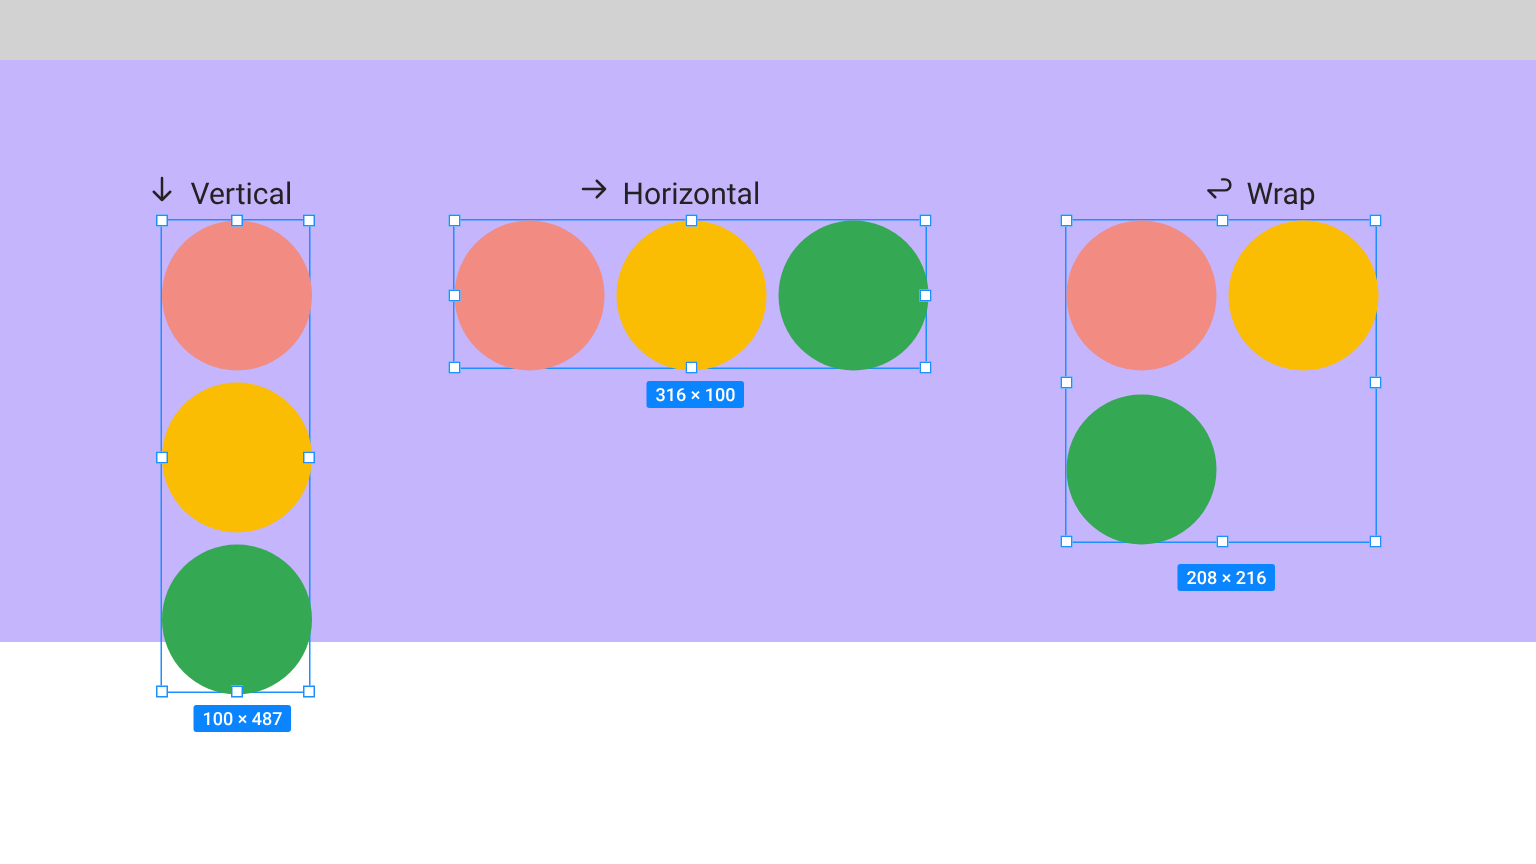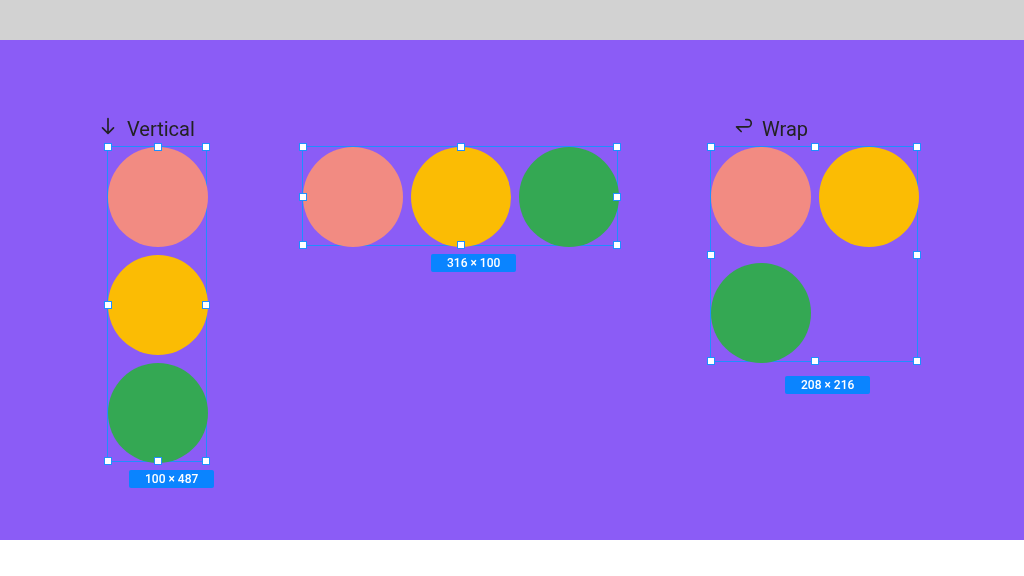--- a/index.html
+++ b/index.html
@@ -1,26 +1,26 @@
 <!DOCTYPE html>
 <html><head>
   <meta charset="utf-8">
   <style>
     *{box-sizing:border-box;margin:0;padding:0}
     html,body{width:1024px;height:576px;overflow:hidden;font-family:-apple-system,BlinkMacSystemFont,"Segoe UI",Roboto,Arial,sans-serif}
     .topbar{width:100%;height:40px;background:#d2d2d2}
-    .canvas{position:relative;width:100%;height:500px;background:#8b5cf6}
+    .canvas{position:relative;width:100%;height:388px;background:#c4b5fd}
     .label-row{position:absolute;display:flex;align-items:center;gap:8px;font-size:20px;color:#222;font-weight:400}
     .label-row svg{width:22px;height:22px}
     .container{position:absolute;display:flex;gap:8px}
     .handles{pointer-events:none}
     .handle{position:absolute;width:8px;height:8px;background:#fff;border:1px solid #1e8fff;pointer-events:auto}
     .sel{position:absolute;border:1px solid #1e8fff}
     .dot{border-radius:50%;flex-shrink:0}
-    .dim-badge{position:absolute;background:#0a84ff;color:#fff;font-size:12px;font-weight:500;padding:2px 16px;border-radius:2px;white-space:nowrap}
+    .dim-badge{position:absolute;background:#0a84ff;color:#fff;font-size:12px;font-weight:500;padding:2px 6px;border-radius:2px;white-space:nowrap}
   </style>
 </head>
 <body>
 
 <div class="topbar"></div>
 <div class="canvas">
 
   <div class="label-row" style="left:97px;top:75px">
     <span>
       <svg viewBox="0 0 24 24" fill="none" stroke="#222" stroke-width="1.8" stroke-linecap="round" stroke-linejoin="round">
@@ -41,40 +41,48 @@
       <div class="handle" style="right:-4px;top:-4px"></div>
       <div class="handle" style="left:-4px;top:154px"></div>
       <div class="handle" style="right:-4px;top:154px"></div>
       <div class="handle" style="left:-4px;bottom:-4px"></div>
       <div class="handle" style="left:46px;bottom:-4px"></div>
       <div class="handle" style="right:-4px;bottom:-4px"></div>
     </div>
   </div>
   <div class="dim-badge" style="left:129px;top:430px">100 × 487</div>
 
+  <div class="label-row" style="left:385px;top:75px">
+    <span>
+      <svg viewBox="0 0 24 24" fill="none" stroke="#222" stroke-width="1.8" stroke-linecap="round" stroke-linejoin="round">
+          <path d="M4 12h16M14 6l6 6-6 6"></path>
+        </svg>
+    </span>
+    <span>Horizontal</span>
+  </div>
   <div class="sel" style="left:302px;top:106px;width:316px;height:100px">
     <div class="container" style="flex-direction:row;width:316px;height:100px">
       <div class="dot" style="width:100px;height:100px;background:#f28b82"></div>
       <div class="dot" style="width:100px;height:100px;background:#fbbc04"></div>
       <div class="dot" style="width:100px;height:100px;background:#34a853"></div>
     </div>
     <div class="handles">
       <div class="handle" style="left:-4px;top:-4px"></div>
       <div class="handle" style="left:154px;top:-4px"></div>
       <div class="handle" style="right:-4px;top:-4px"></div>
       <div class="handle" style="left:-4px;top:46px"></div>
       <div class="handle" style="right:-4px;top:46px"></div>
       <div class="handle" style="left:-4px;bottom:-4px"></div>
       <div class="handle" style="left:154px;bottom:-4px"></div>
       <div class="handle" style="right:-4px;bottom:-4px"></div>
     </div>
   </div>
   <div class="dim-badge" style="left:431px;top:214px">316 × 100</div>
 
-  <div class="label-row" style="left:732px;top:75px">
+  <div class="label-row" style="left:801px;top:75px">
     <span>
       <svg viewBox="0 0 24 24" fill="none" stroke="#222" stroke-width="1.8" stroke-linecap="round" stroke-linejoin="round">
           <path d="M10 18l-5-5M5 13h12a4 4 0 0 0 0-8h-2"></path>
         </svg>
     </span>
     <span>Wrap</span>
   </div>
   <div class="sel" style="left:710px;top:106px;width:208px;height:216px">
     <div class="container" style="flex-direction:row;flex-wrap:wrap;width:208px;height:216px;align-content:space-between">
       <div class="dot" style="width:100px;height:100px;background:#f28b82"></div>

